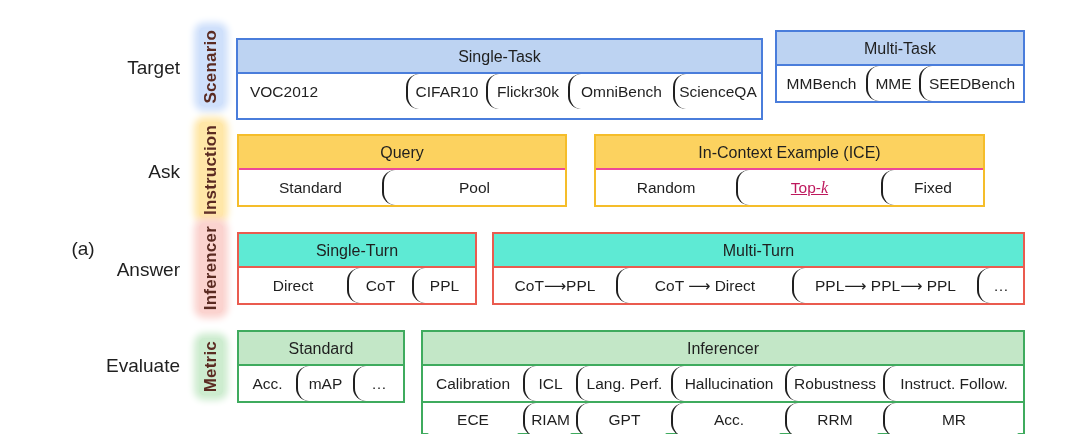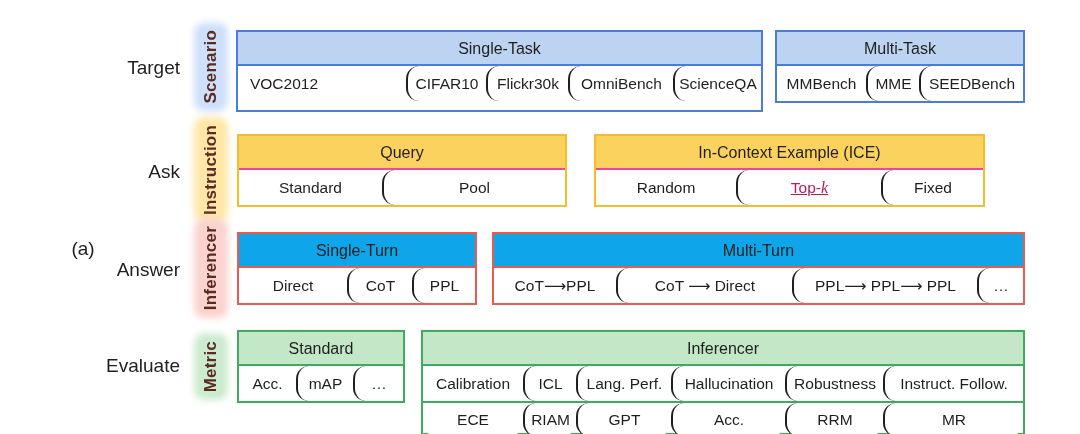--- a/index.html
+++ b/index.html
@@ -40,21 +40,21 @@
   .group.yellow{border-color:#f5bd2a;}
   .group.red   {border-color:#ea5b4f;}
   .group.green {border-color:#3fab5e;}
 
   .ghead{
     box-sizing:border-box;height:34px;line-height:34px;text-align:center;
     font-size:16px;color:#1f1f1f;
   }
   .group.blue   > .ghead{background:#bdd3f2;border-bottom:2px solid #4a7ddb;}
   .group.yellow > .ghead{background:#fcd25f;border-bottom:2px solid #ec4899;}
-  .group.red    > .ghead{background:#0ea5e9;border-bottom:2px solid #ea5b4f;}
+  .group.red    > .ghead{background:#5eead4;border-bottom:2px solid #ea5b4f;}
   .group.green  > .ghead{background:#c3e7c7;border-bottom:2px solid #3fab5e;}
 
   .grow{display:flex;box-sizing:border-box;height:35px;}
   .grow + .grow{border-top:2px solid currentColor;}
   .group.blue   .grow{color:#4a7ddb;}
   .group.yellow .grow{color:#f5bd2a;}
   .group.red    .grow{color:#ea5b4f;}
   .group.green  .grow{color:#3fab5e;}
 
   .cell{
@@ -71,21 +71,21 @@
 
 <div class="canvas">
 
   <div class="fig-label">(a)</div>
 
   <div class="stage-label" style="left:40px;top:57px;">Target</div>
   <div class="vlabel-wrap" style="left:196px;top:30px;height:73px;">
     <div class="vlabel blue">Scenario</div>
   </div>
 
-  <div class="group blue" style="left:236px;top:30px;width:527px;height:82px;">
+  <div class="group blue" style="left:236px;top:38px;width:527px;height:82px;">
     <div class="ghead">Single-Task</div>
     <div class="grow">
       <div class="cell" style="flex:0 0 92px;">VOC2012</div>
       <div class="cell" style="flex:0 0 76px;margin-top:47px;">FSC147</div>
       <div class="cell" style="flex:0 0 80px;">CIFAR10</div>
       <div class="cell" style="flex:0 0 82px;">Flickr30k</div>
       <div class="cell" style="flex:0 0 105px;">OmniBench</div>
       <div class="cell">ScienceQA</div>
     </div>
   </div>

